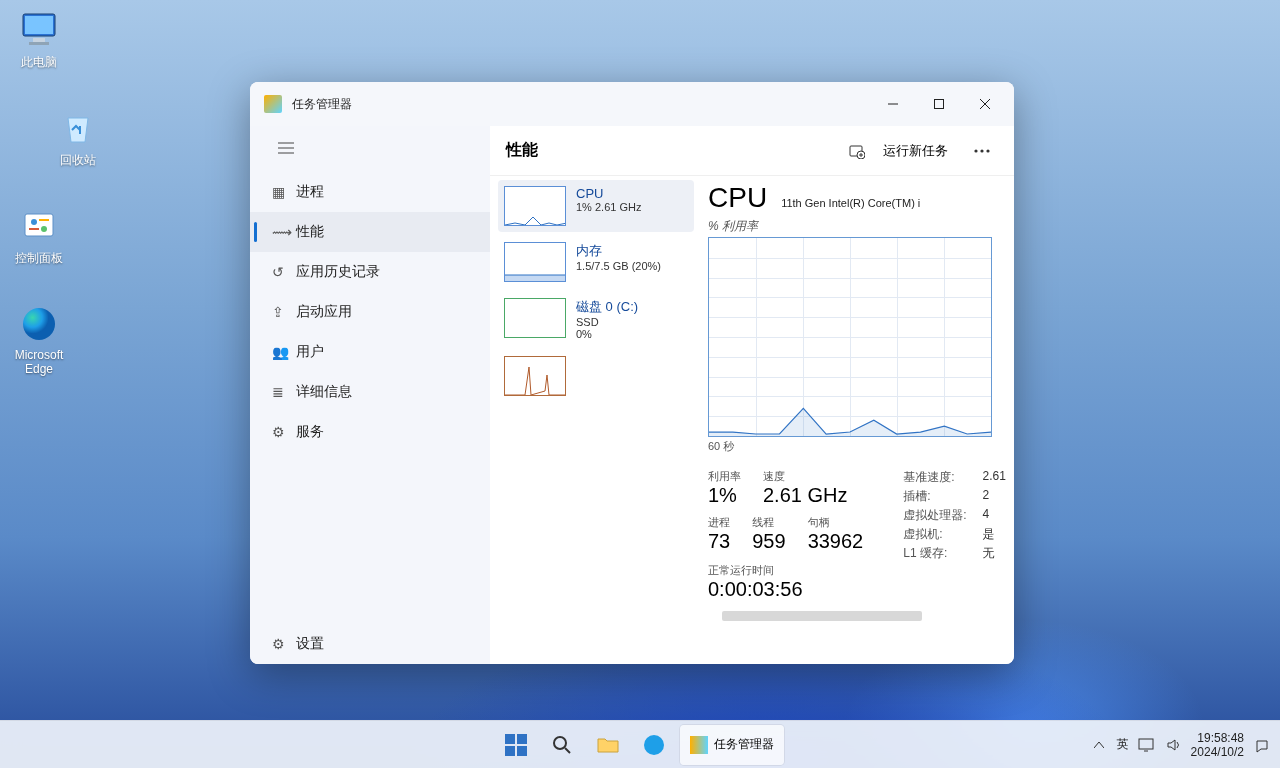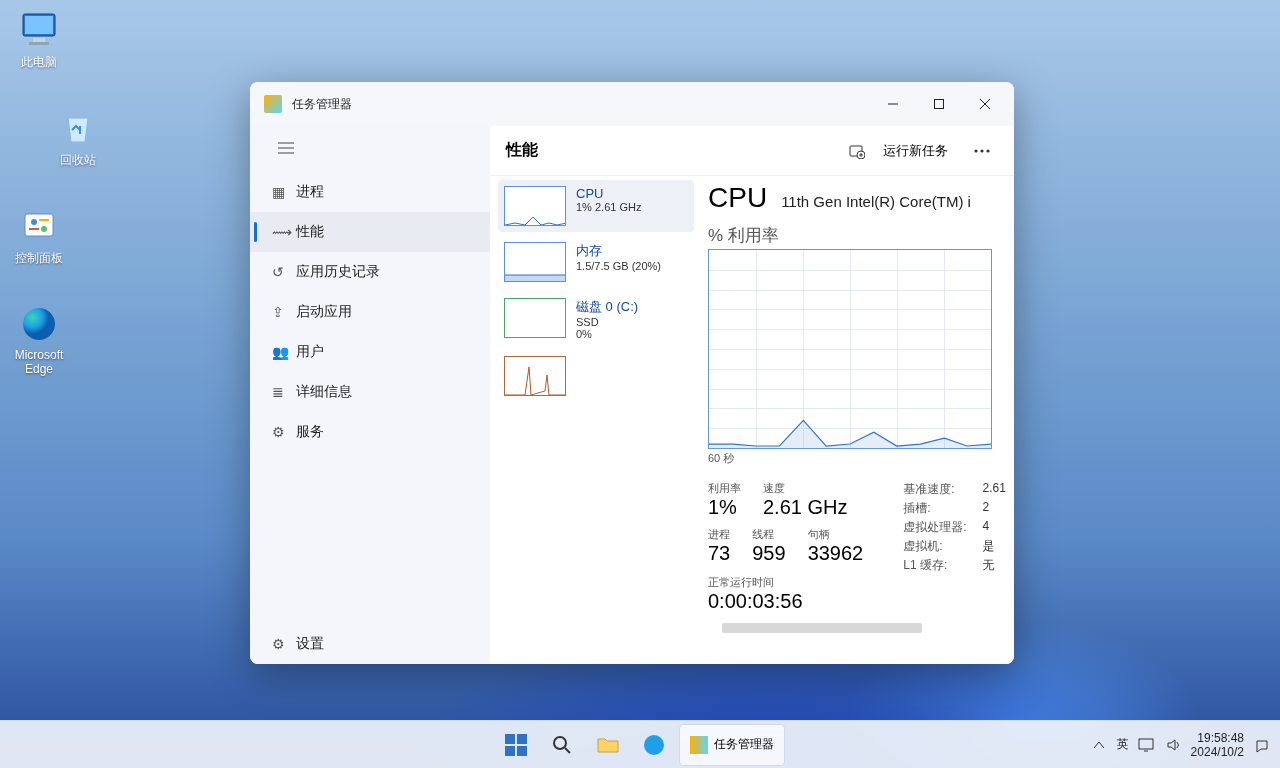--- a/index.html
+++ b/index.html
@@ -37,22 +37,22 @@
 .cbody { flex:1; display:flex; min-height:0; }
 .resourcelist { width:212px; padding:4px 8px 4px 8px; overflow:hidden; }
 .resitem { display:flex; gap:10px; padding:6px 6px; border-radius:4px; margin-bottom:4px; }
 .resitem.sel { background:#edf0f6; }
 .resitem .thumb { width:62px; height:40px; border:1px solid #5b8fd6; background:#fff; position:relative; overflow:hidden; }
 .resitem .rl-name { font-size:13px; color:#154a9a; }
 .resitem .rl-sub { font-size:11px; color:#333; }
 .detail { flex:1; padding:6px 4px 8px 6px; display:flex; flex-direction:column; min-width:0; }
 .dhead { display:flex; align-items:baseline; gap:14px; white-space:nowrap; overflow:hidden; }
 .dhead .big { font-size:28px; font-weight:400; }
-.dhead .cname { font-size:15px; color:#222; overflow:hidden; text-overflow:ellipsis; }
-.graphlabel { font-size:17px; color:#555; margin-top:10px; }
+.dhead .cname { font-size:11px; color:#222; overflow:hidden; text-overflow:ellipsis; }
+.graphlabel { font-size:12px; color:#555; margin-top:4px;font-style:italic; }
 .graph { margin-top:2px; width:284px; height:200px; border:1px solid #6699d4; position:relative; background:#fff; overflow:hidden; }
 .gl60 { font-size:11px; color:#555; margin-top:2px; }
 .stats { display:flex; gap:40px; margin-top:15px; font-size:12px; }
 .scol .lab { color:#555; font-size:11px; }
 .scol .val { font-size:20px; }
 .kv { font-size:12px; color:#333; display:grid; grid-template-columns:auto auto; column-gap:16px; row-gap:2px; }
 .kv .k { color:#555; }
 .uptime { margin-top:1px; }
 .uptime .lab { font-size:11px; color:#555; }
 .uptime .val { font-size:20px; }

